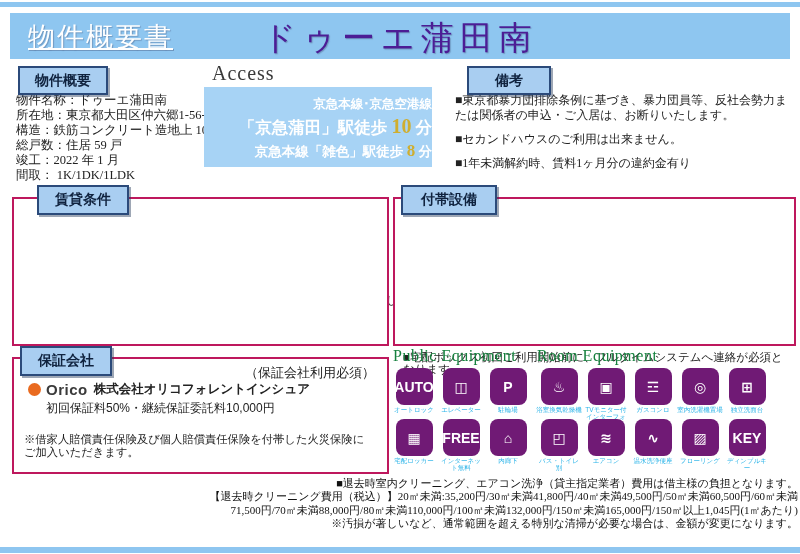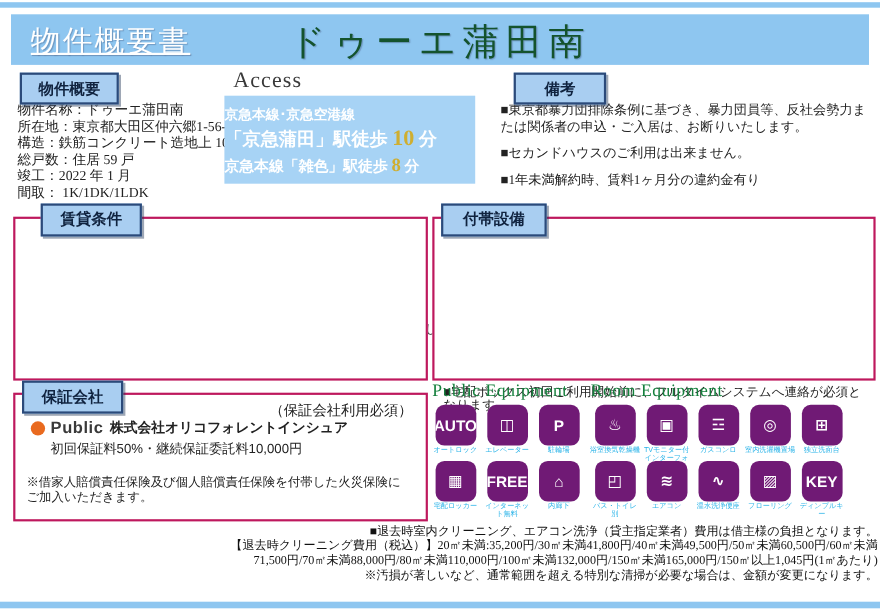--- a/index.html
+++ b/index.html
@@ -7,33 +7,33 @@
        font-family:"Liberation Serif","DejaVu Serif",serif;color:#222;}
   .page{position:relative;width:676px;height:554px;background:#fff;}
   .hstrip{position:absolute;left:0;width:800px;background:#8ec6f0;}
   .top-strip{top:2px;height:5px;}
   .bottom-strip{top:547px;height:6px;}
 
   .header-bar{position:absolute;left:10px;top:13px;width:780px;height:46px;background:#8ec6f0;}
   .doc-title{position:absolute;left:18px;top:6px;font-size:27px;color:#fff;
              text-decoration:underline;letter-spacing:2px;text-shadow:1px 1px 1px rgba(90,120,160,.6);}
   .property-title{position:absolute;left:0;right:0;top:3px;text-align:center;font-size:33px;
-             color:#14532d;letter-spacing:6px;text-shadow:1px 1px 1px rgba(90,120,160,.6);}
+             color:#4c1d95;letter-spacing:6px;text-shadow:1px 1px 1px rgba(90,120,160,.6);}
 
   .tab{position:absolute;background:#a9cef1;border:2px solid #2b4a7a;
        box-shadow:2px 2px 0 rgba(40,60,90,.45);display:flex;align-items:center;justify-content:center;
        font-weight:bold;font-size:14px;color:#10233f;z-index:3;
        font-family:"Liberation Sans","DejaVu Sans",sans-serif;}
 
   .overview-tab{left:18px;top:66px;width:86px;height:25px;}
   .overview-lines{position:absolute;left:16px;top:93px;font-size:12.5px;line-height:14.9px;}
 
   .access-title{position:absolute;left:212px;top:62px;font-size:20px;color:#3a3a3a;letter-spacing:1px;}
   .access-panel{position:absolute;left:204px;top:87px;width:228px;height:80px;background:#a7d3f5;
-                text-align:left;color:#fff;font-weight:bold;}
+                text-align:right;color:#fff;font-weight:bold;}
   .access-l1{margin-top:9px;font-size:12.5px;}
   .access-l2{margin-top:2px;font-size:16.5px;}
   .access-l3{margin-top:2px;font-size:13.5px;}
   .gold{color:#cfae30;font-size:20px;}
   .gold-sm{color:#cfae30;font-size:17px;}
 
   .remarks-tab{left:467px;top:66px;width:80px;height:25px;}
   .remarks{position:absolute;left:455px;top:93px;width:340px;font-size:12px;line-height:15px;}
   .remarks p{margin:0 0 9px 0;}
 
@@ -191,21 +191,21 @@
       </div>
     <div class="fac-indent">【問合先】　auひかりサポートセンター</div>
     <div class="fac-indent2">TEL0120－22－0077</div>
     <div class="fac-note">■宅配ボックス初回ご利用開始前に、フルタイムシステムへ連絡が必須となります。</div>
   </div>
 
   <div class="panel gua-panel">
     <div class="gua-required">（保証会社利用必須）</div>
     <div class="orico-row">
       <span class="orico-dot"></span>
-      <span class="orico-word">Public</span>
+      <span class="orico-word">Orico</span>
       <span class="orico-name">株式会社オリコフォレントインシュア</span>
     </div>
     <div class="gua-fee">初回保証料50%・継続保証委託料10,000円</div>
     <div class="gua-note">※借家人賠償責任保険及び個人賠償責任保険を付帯した火災保険にご加入いただきます。</div>
   </div>
   <div class="tab gua-tab">保証会社</div>
 
   <div class="equip-title pub-title">Public Equipment</div>
   <div class="equip-title room-title">Room Equipment</div>
 

